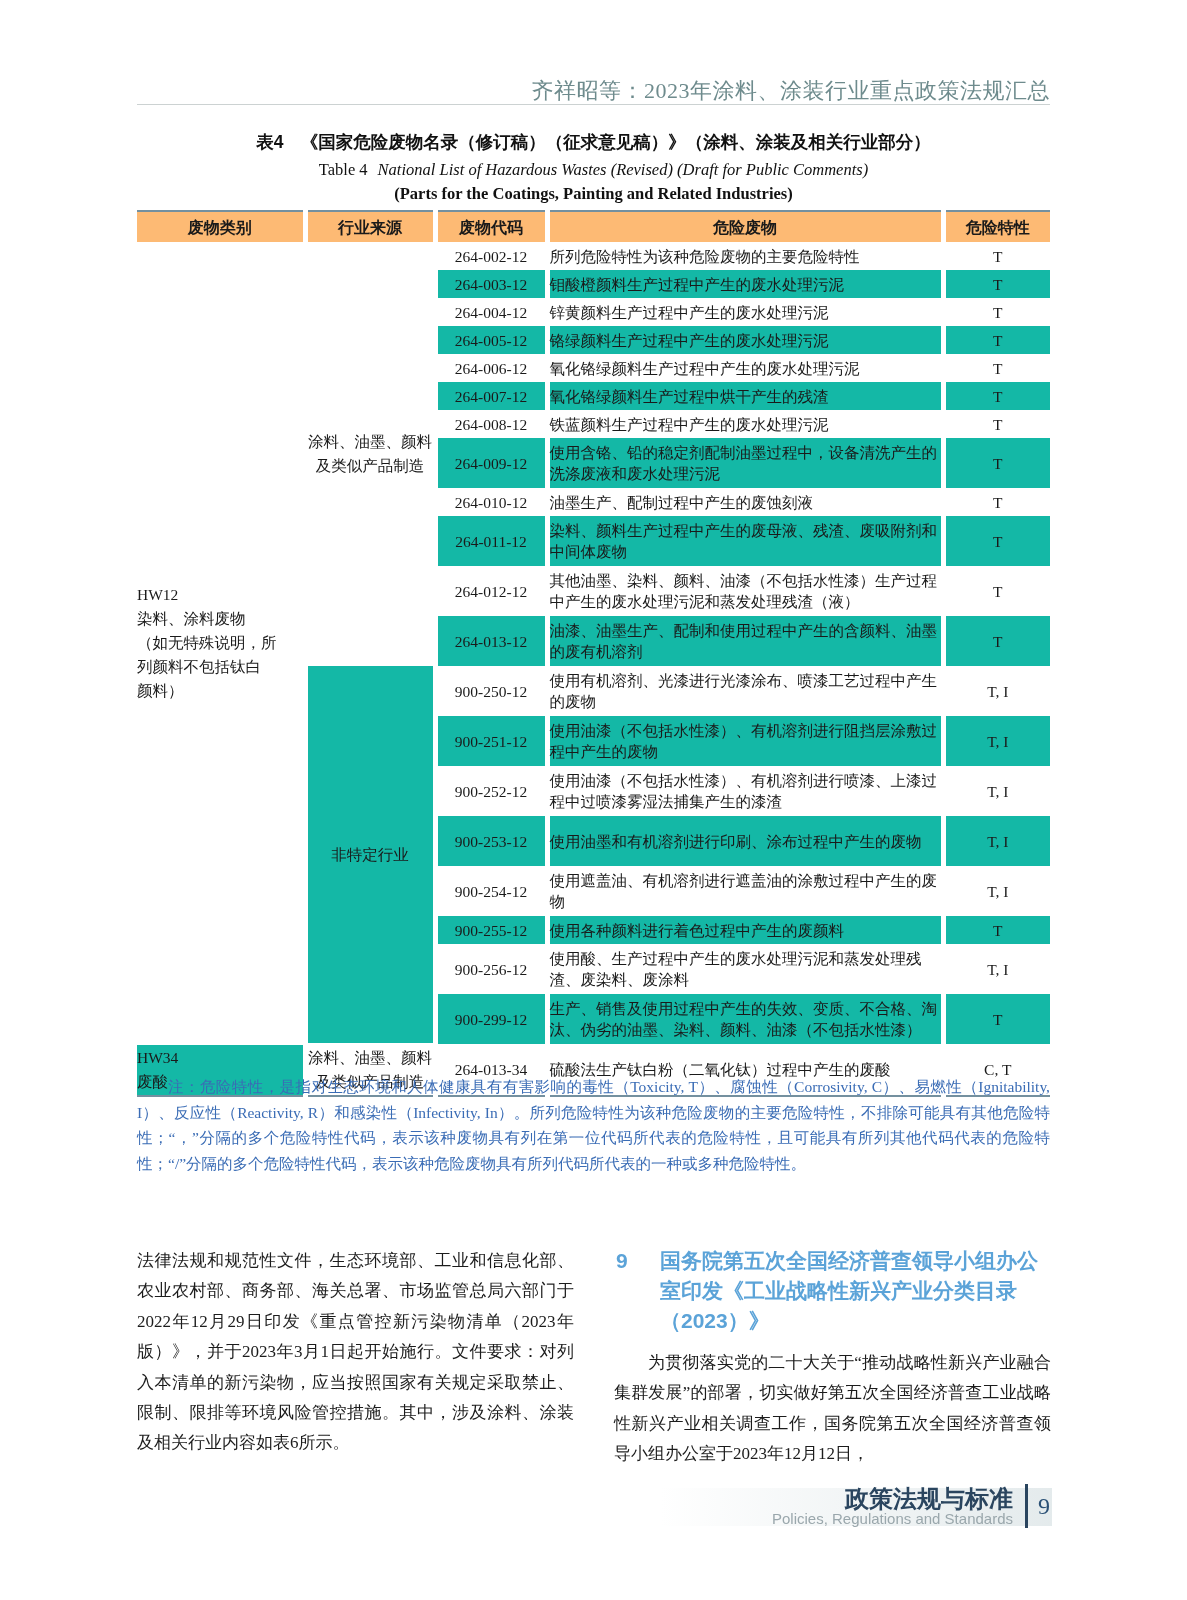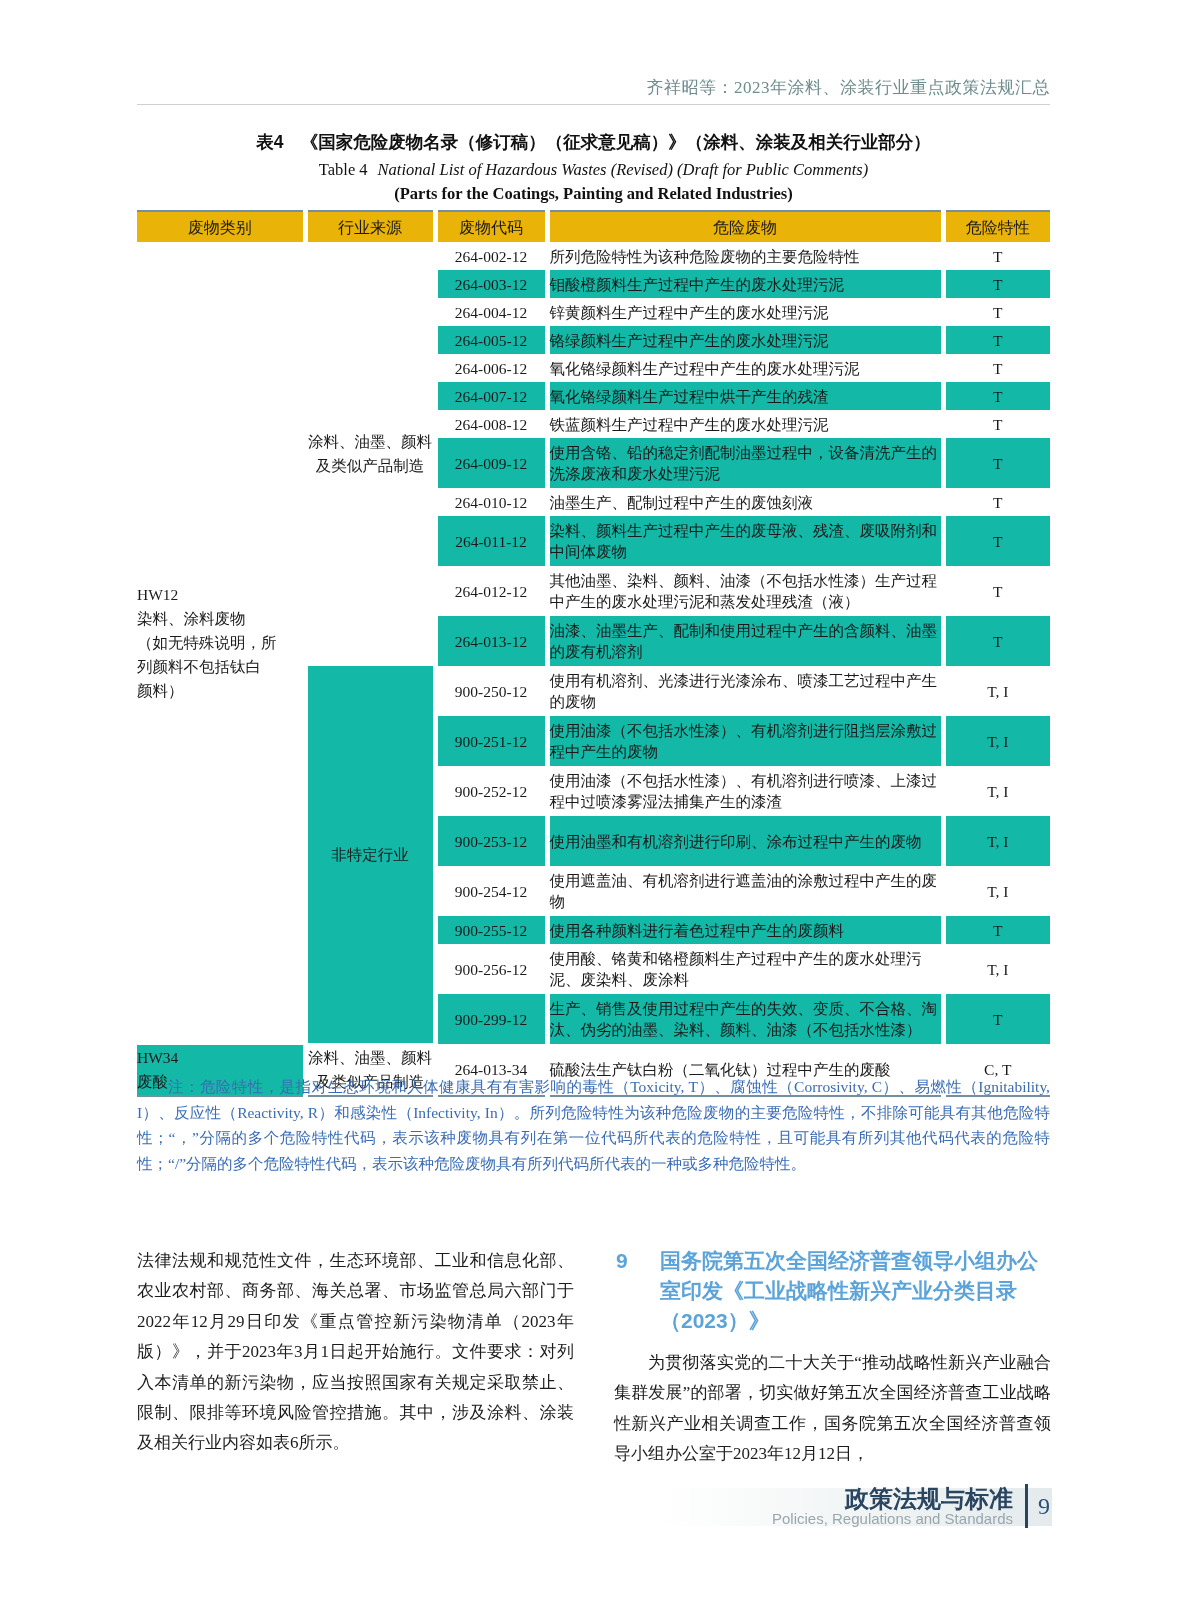--- a/index.html
+++ b/index.html
@@ -1,40 +1,40 @@
 <!DOCTYPE html>
 <html><head>
 <meta charset="utf-8">
 <style>
   html,body{margin:0;padding:0;background:#ffffff;}
   .page{position:relative;width:1187px;height:1600px;background:#ffffff;overflow:hidden;
         font-family:"Liberation Serif","DejaVu Serif",serif;color:#1c1c1c;}
 
   
   .running-head{position:absolute;top:76px;left:137px;width:913px;text-align:right;
-                font-size:17px;color:#6e8b8d;letter-spacing:.5px;}
+                font-size:22px;color:#6e8b8d;letter-spacing:.5px;}
   .head-rule{position:absolute;top:104px;left:137px;width:913px;height:1px;background:#ccd2d2;}
 
   
   .caption-cn{position:absolute;top:130px;left:137px;width:913px;text-align:center;
               font-family:"Liberation Sans","DejaVu Sans",sans-serif;
               font-weight:bold;font-size:17.5px;color:#111;}
   .caption-en1{position:absolute;top:160px;left:137px;width:913px;text-align:center;
                font-size:16.5px;font-weight:normal;color:#111;}
   .caption-en1 .it{font-style:italic;margin-left:10px;}
   .caption-en2{position:absolute;top:184px;left:137px;width:913px;text-align:center;
                font-size:16.5px;font-weight:bold;color:#111;}
 
   
   table.hz{position:absolute;top:210px;left:137px;width:913px;border-collapse:collapse;
            border-top:2px solid #74909f;border-bottom:2px solid #74909f;
            font-size:15.5px;line-height:21px;color:#1a1a1a;}
   table.hz col.c1{width:168px;} table.hz col.c2{width:130px;}
   table.hz col.c3{width:112px;} table.hz col.c4{width:396px;} table.hz col.c5{width:107px;}
-  table.hz th{background:#eab308;font-weight:normal;height:28px;font-size:16px;
+  table.hz th{background:#fdba74;font-weight:bold;height:28px;font-size:16px;
               border-right:5px solid #fff;}
   table.hz th:last-child{border-right:none;}
   table.hz td{border-right:5px solid #fff;vertical-align:middle;padding:1px 0;}
   table.hz td:last-child{border-right:none;}
   tr.r1 td{height:26px;} tr.r2 td{height:48px;}
   td.shade{background:#14b8a6;}
   td.cat{text-align:left;padding-left:10px;white-space:pre-line;line-height:24px;}
   td.src{text-align:center;white-space:pre-line;line-height:24px;}
   td.code{text-align:center;}
   td.desc{text-align:left;padding-left:10px;padding-right:6px;}
@@ -194,21 +194,21 @@
           <td class="desc">使用遮盖油、有机溶剂进行遮盖油的涂敷过程中产生的废物</td>
           <td class="haz">T, I</td>
         </tr>
         <tr class="r1">
           <td class="code shade">900-255-12</td>
           <td class="desc shade">使用各种颜料进行着色过程中产生的废颜料</td>
           <td class="haz shade">T</td>
         </tr>
         <tr class="r2">
           <td class="code">900-256-12</td>
-          <td class="desc">使用酸、铬黄和铬橙颜料生产过程中产生的废水处理污泥、废染料、废涂料</td>
+          <td class="desc">使用酸、生产过程中产生的废水处理污泥和蒸发处理残渣、废染料、废涂料</td>
           <td class="haz">T, I</td>
         </tr>
         <tr class="r2">
           <td class="code shade">900-299-12</td>
           <td class="desc shade">生产、销售及使用过程中产生的失效、变质、不合格、淘汰、伪劣的油墨、染料、颜料、油漆（不包括水性漆）</td>
           <td class="haz shade">T</td>
         </tr>
         <tr class="r2">
           <td class="cat shade top-sep">HW34
 废酸</td>

